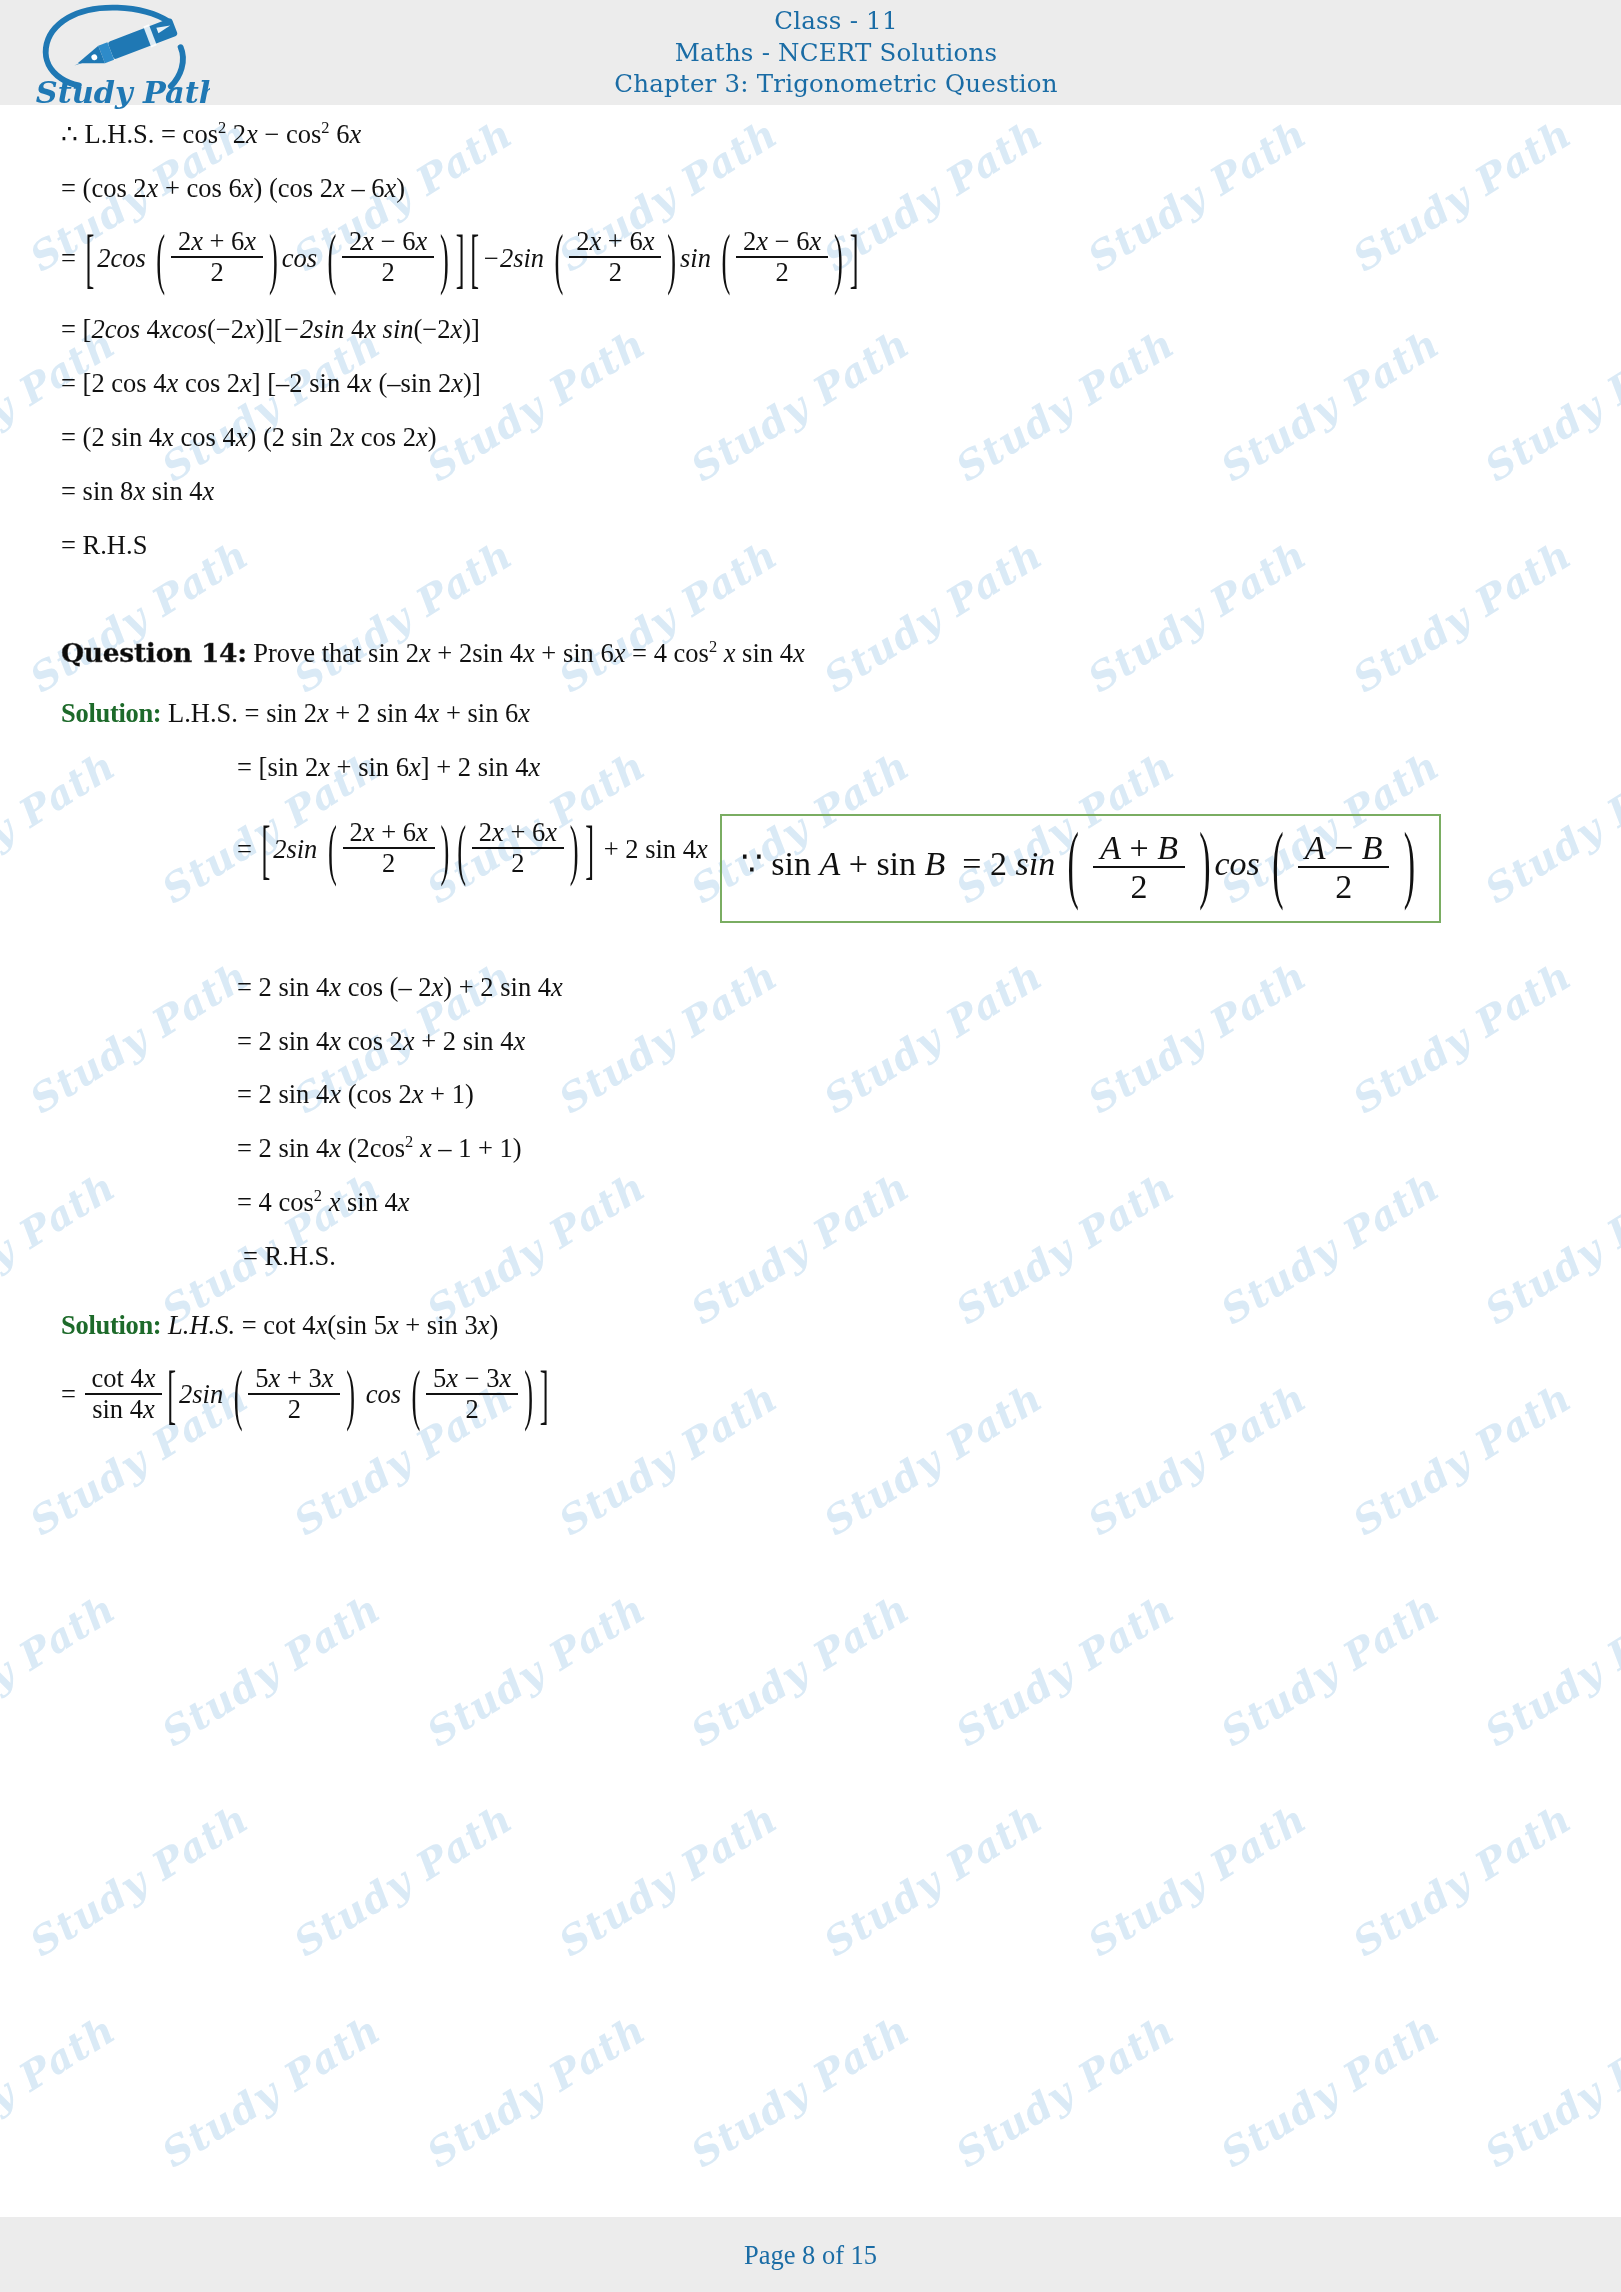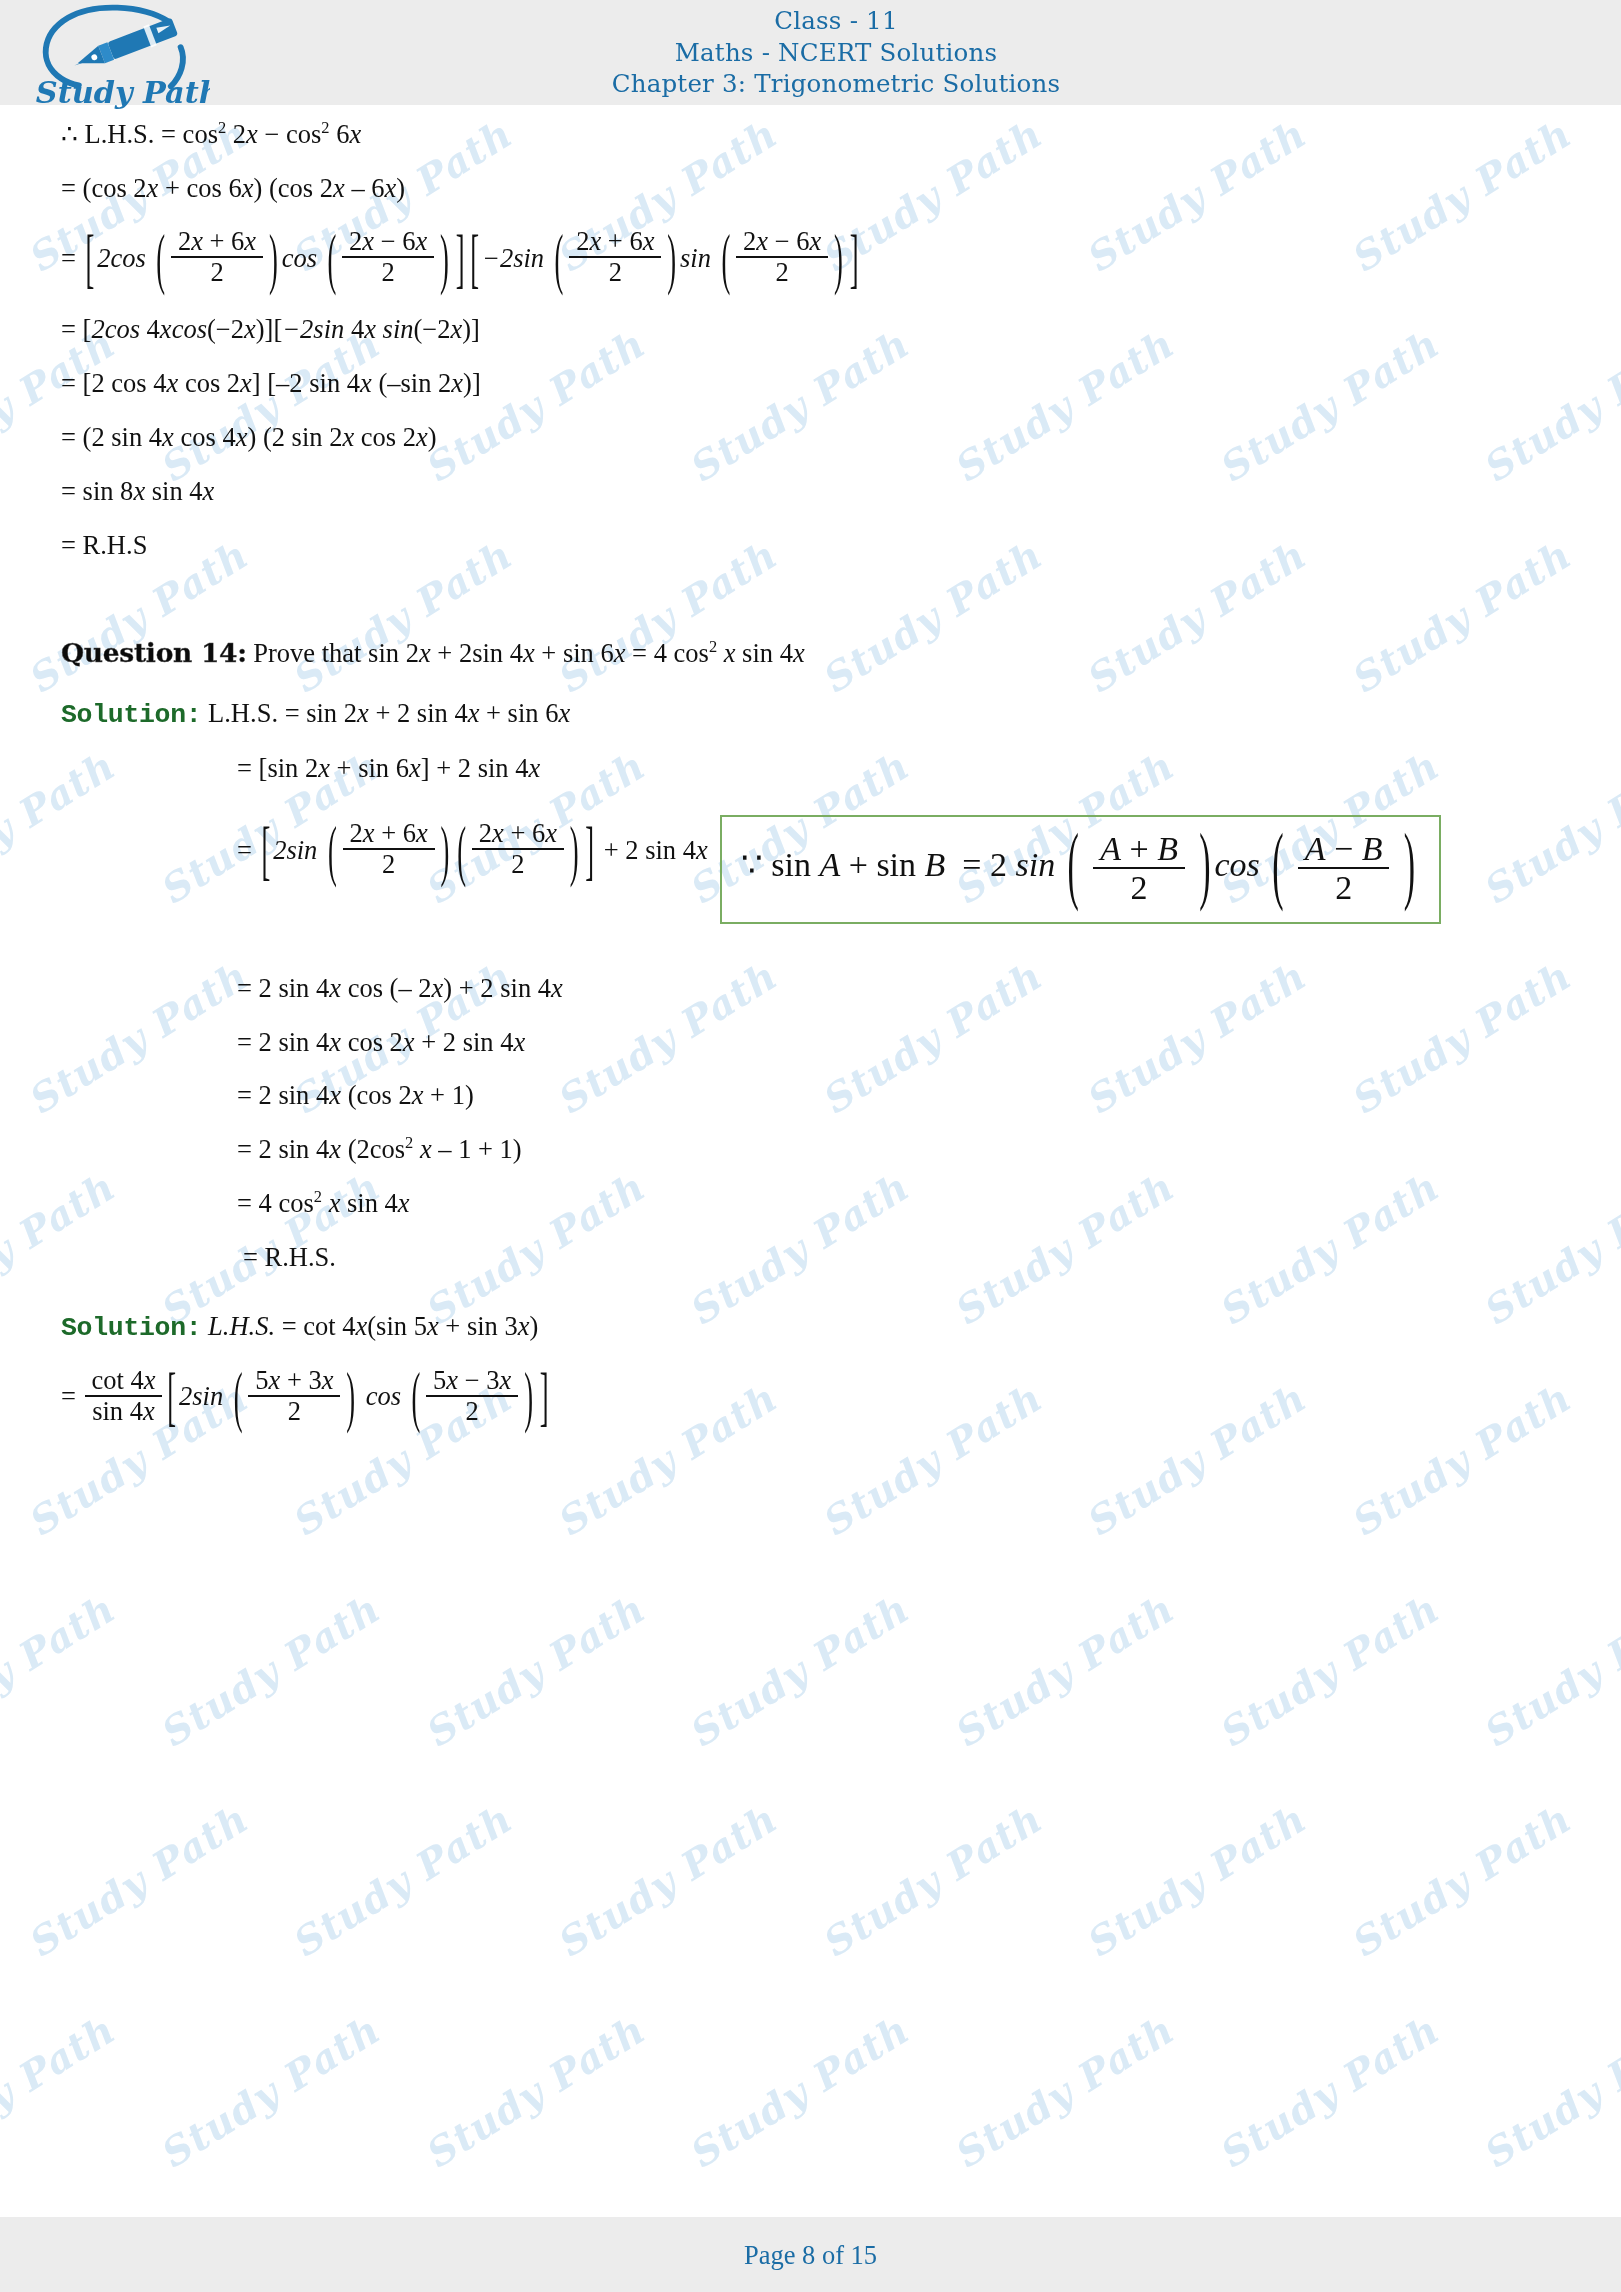--- a/index.html
+++ b/index.html
@@ -82,21 +82,21 @@
   }
   .qlabel{
     font-family:"DejaVu Serif", serif;
     font-weight:700;
     color:#0b0b0b;
     -webkit-text-stroke:0.4px #555;
     letter-spacing:-0.3px;
     margin-top:24px;
   }
   .slabel{
-    font-family:Liberation Mono, monospace;
+    font-family:Liberation Serif, serif;
     font-weight:700;
     color:#1d6a2a;
     letter-spacing:-0.3px;
   }
 
   
   .it{ font-style:italic; }
   .mi{ font-style:italic; font-family:"Liberation Serif", serif; }
   .sup{ font-size:0.62em; vertical-align:super; line-height:0; }
 
@@ -257,21 +257,21 @@
         <circle cx="70" cy="45.5" r="3" fill="#ffffff"></circle>
       </g>
 
       <text x="12" y="103" font-family="DejaVu Serif, serif" font-style="italic" font-weight="700" font-size="31" fill="#1f78b4">Study Path</text>
     </svg>
   </div>
 
   <div id="header-titles">
     <div>Class - 11</div>
     <div>Maths - NCERT Solutions</div>
-    <div>Chapter 3: Trigonometric Solutions</div>
+    <div>Chapter 3: Trigonometric Question</div>
   </div>
 </div>
 
 <div id="content">
 
   
   <div class="eq">
     ∴&nbsp;L.H.S. = cos<span class="sup">2</span>&nbsp;2<span class="mi">x</span>&nbsp;−&nbsp;cos<span class="sup">2</span>&nbsp;6<span class="mi">x</span>
   </div>
 

